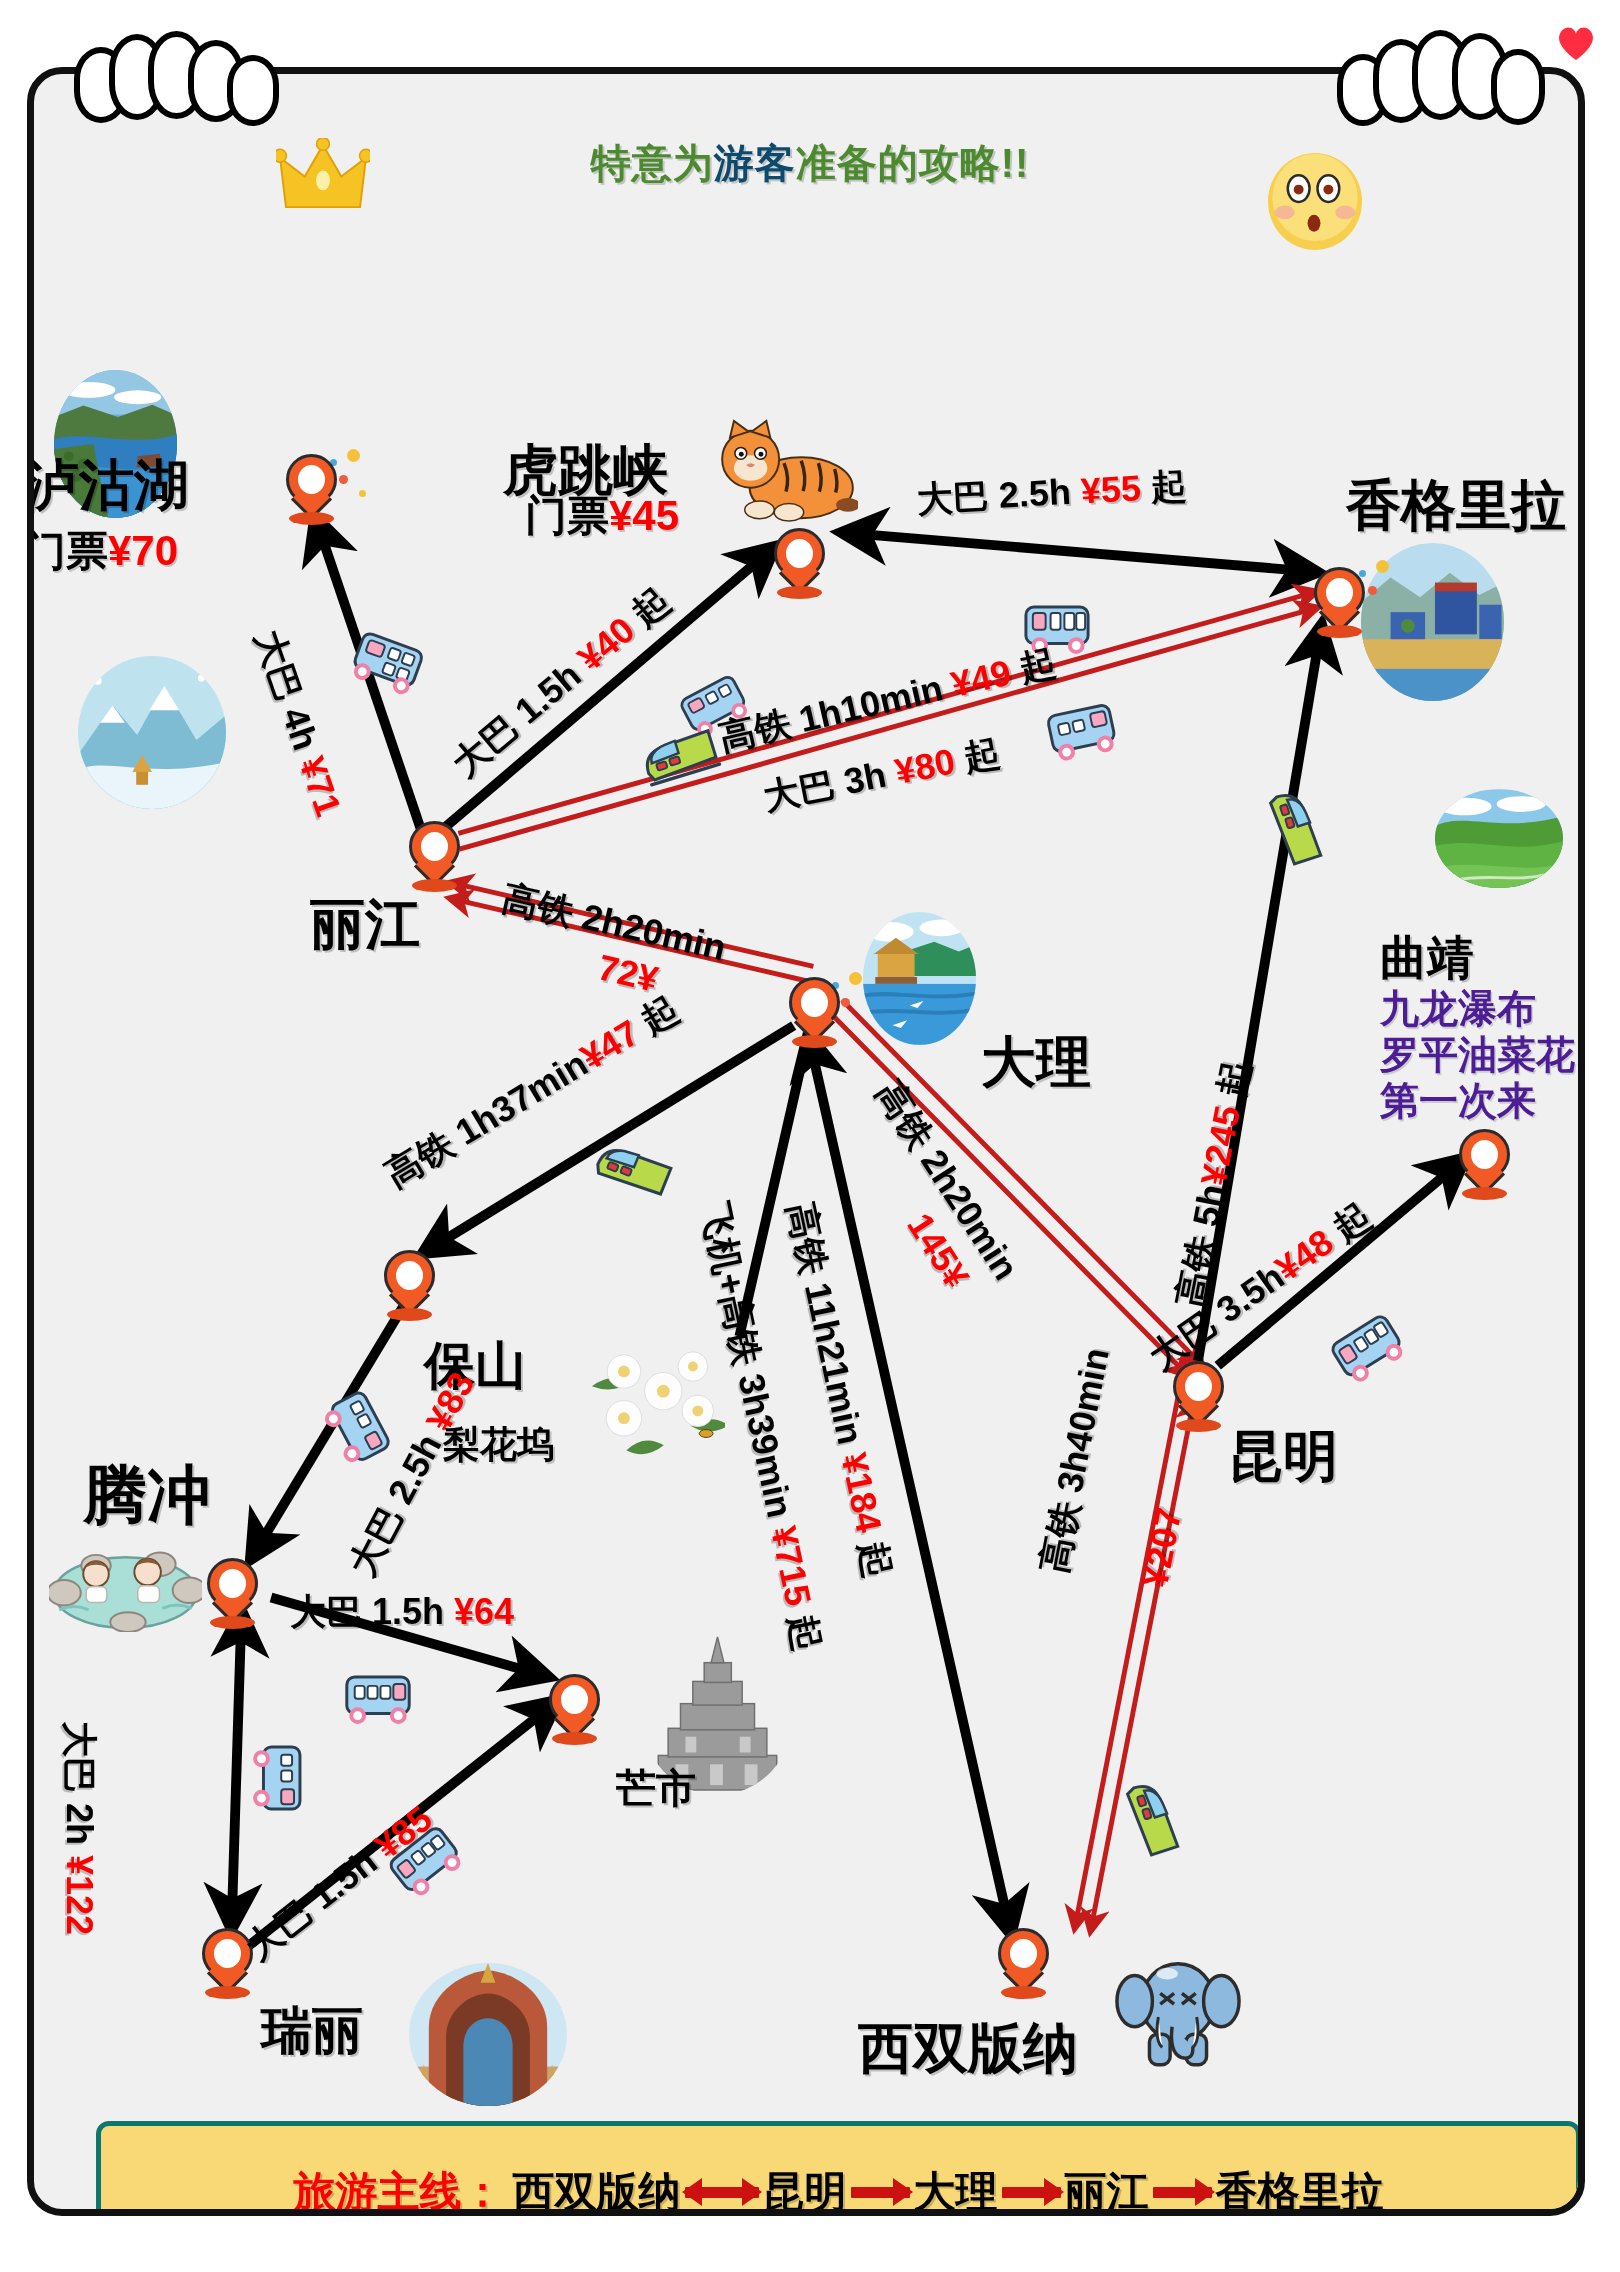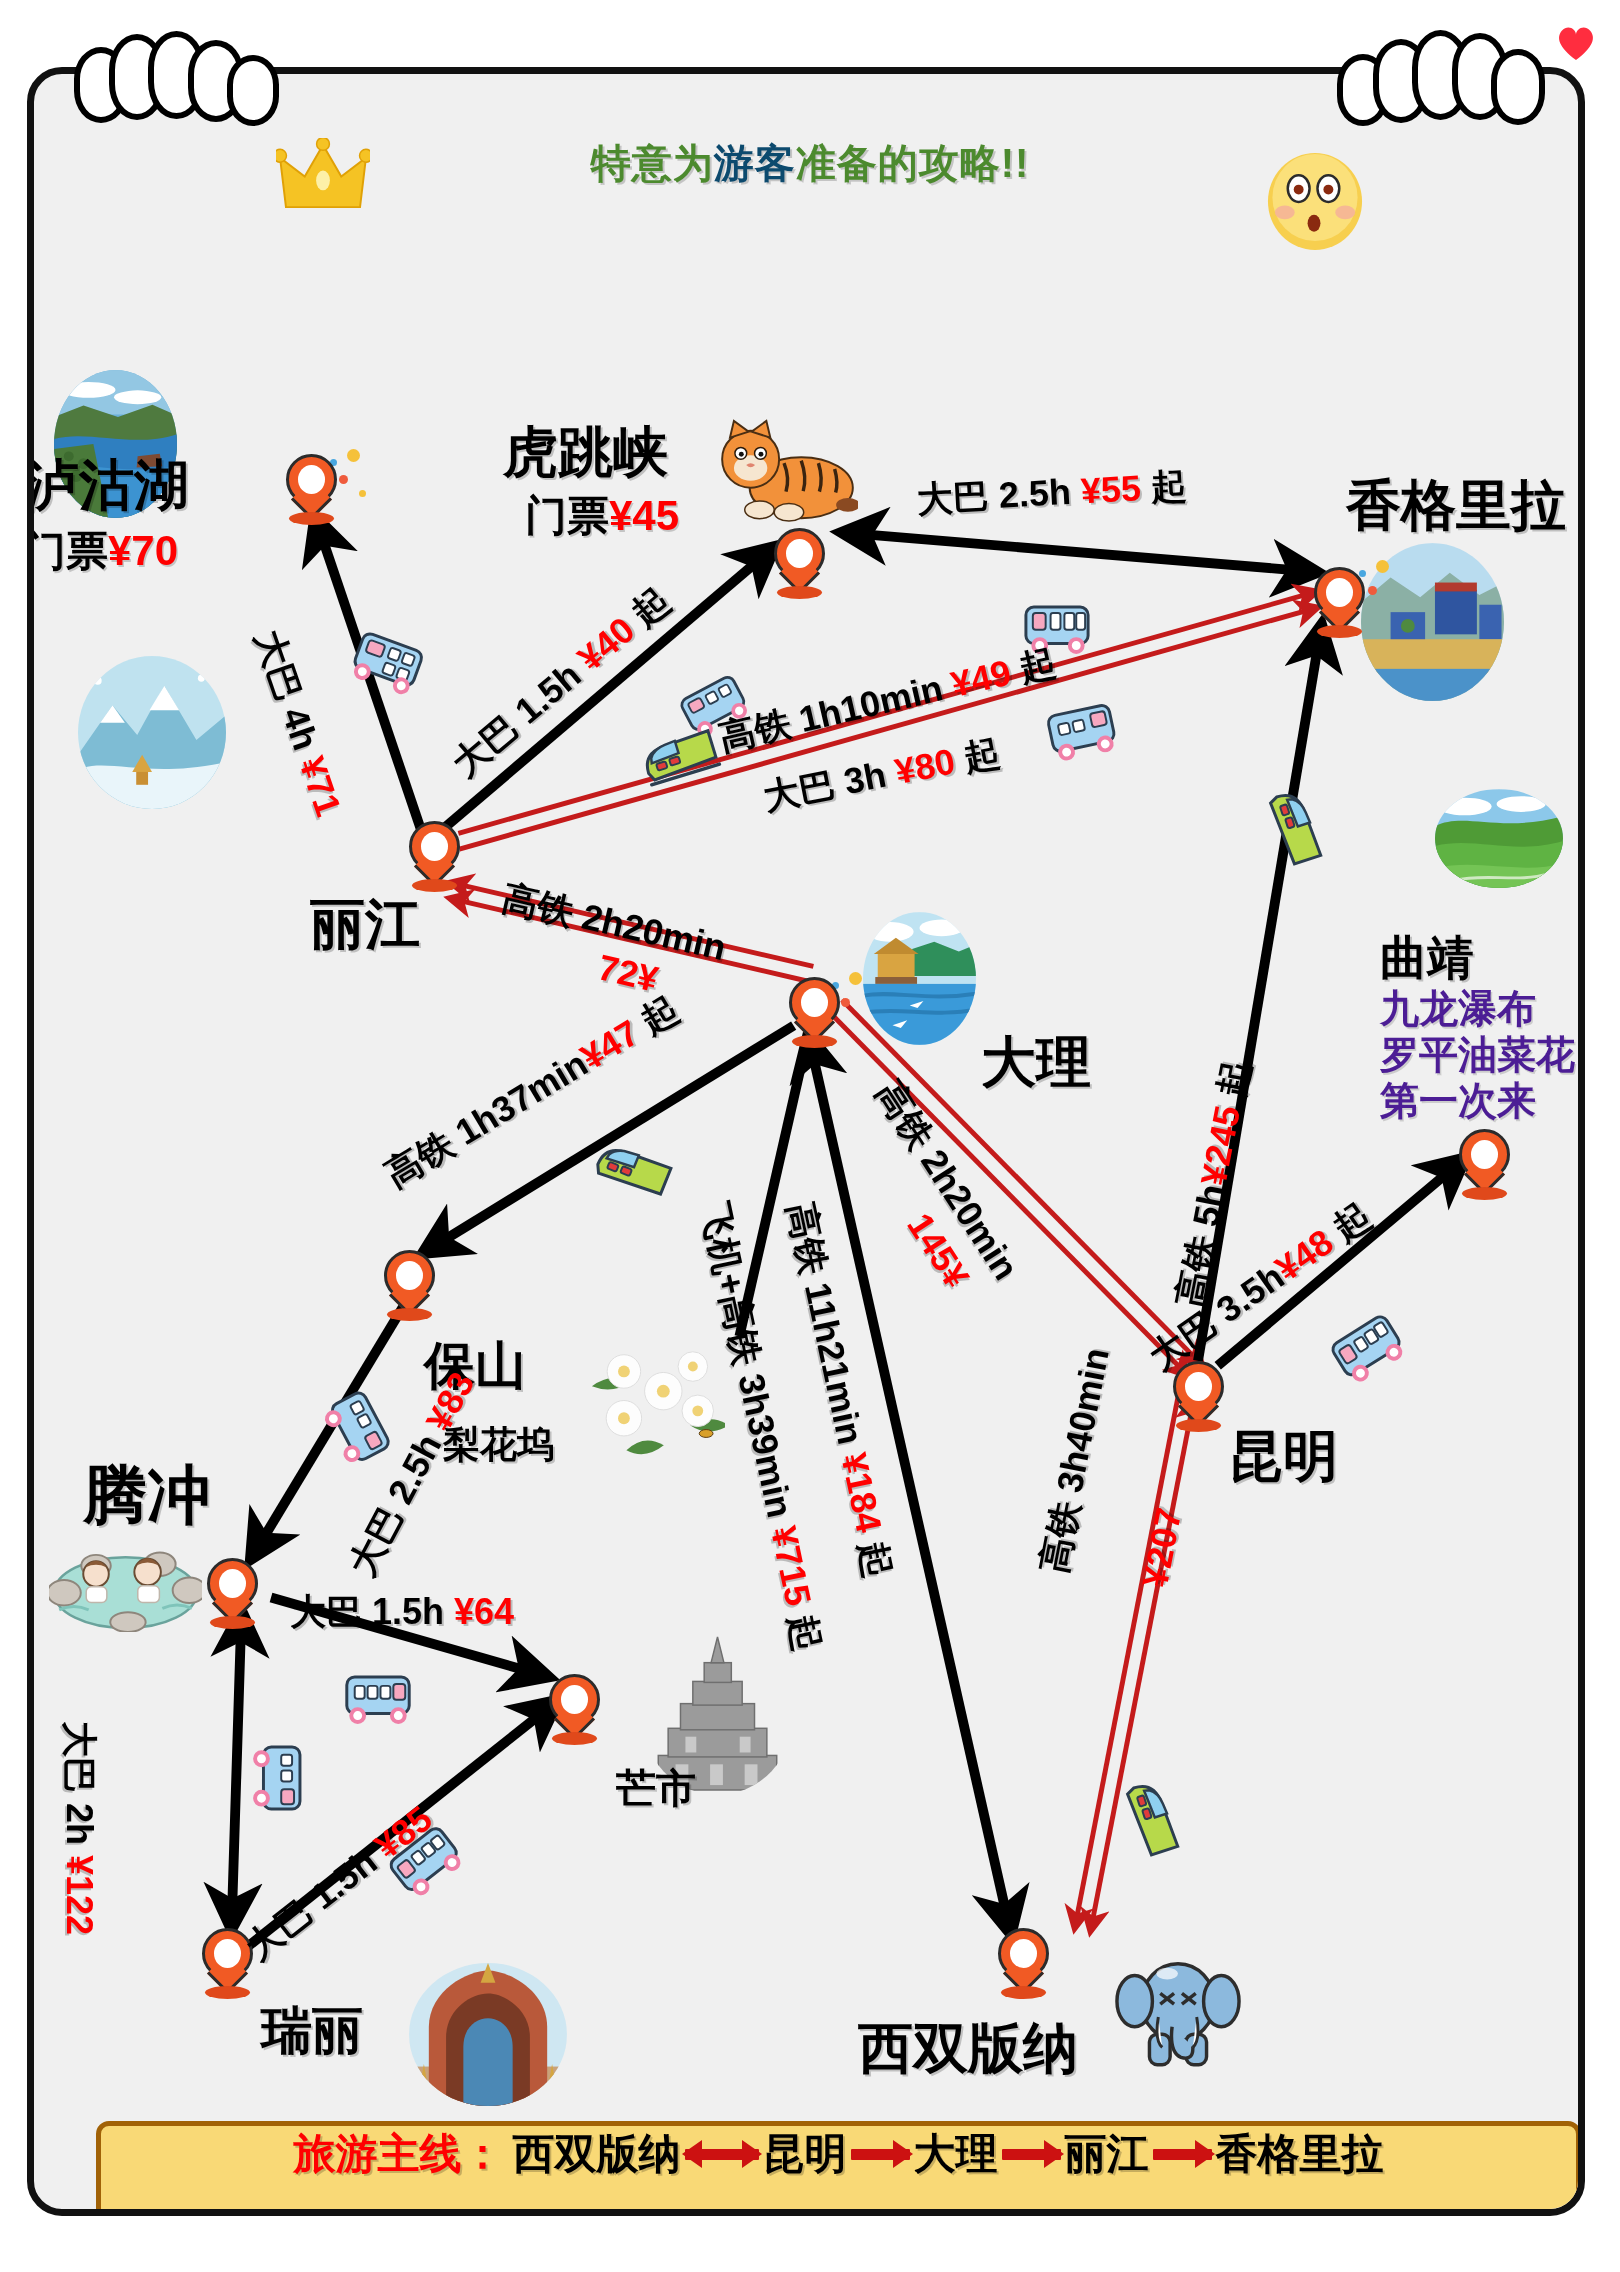--- a/index.html
+++ b/index.html
@@ -63,22 +63,22 @@
 
   
   .thumb{position:absolute;border-radius:50%;overflow:hidden;z-index:10;}
   .thumb svg{display:block;}
 
   
   .veh{position:absolute;z-index:22;}
 
   
   .banner{position:absolute;left:62px;top:2047px;width:1475px;height:94px;
-      background:#f9d976;border:5px solid #a16207;border-radius:13px;z-index:30;
-      display:flex;align-items:flex-start;justify-content:center;}
+      background:#f9d976;border:5px solid #0f766e;border-radius:13px;z-index:30;
+      display:flex;align-items:flex-end;justify-content:center;}
   .banner-inner{font-size:42px;font-weight:bold;white-space:nowrap;display:flex;align-items:center;gap:0px;
       text-shadow:2px 2px 0 rgba(0,0,0,.2);}
   .banner-inner .lead{color:#ff0000;margin-right:9px;}
   .banner-inner .node{color:#000;}
   .arw{display:inline-block;position:relative;margin:0 4px;}
   .arw i{display:block;height:11px;background:#cc1111;border-radius:1px;}
   .arw.r{width:59px;}
   .arw.lr{width:74px;}
   .arw .head-r{position:absolute;right:-3px;top:-8.4px;width:0;height:0;
       border-top:14px solid transparent;border-bottom:14px solid transparent;border-left:20px solid #cc1111;}
@@ -579,21 +579,21 @@
       <div class="sp" style="left:0;top:10px;width:7px;height:7px;background:#49a7e0;"></div>
       <div class="sp" style="left:17px;top:0;width:13px;height:13px;background:#f5c13a;"></div>
       <div class="sp" style="left:9px;top:26px;width:9px;height:9px;background:#ef5b3c;"></div>
     </div>
 
     <div class="place" style="left:-10px;top:375px;font-size:55px;">泸沽湖</div>
     <div class="ticket" style="left:-10px;top:449px;font-size:42px;">
       <span>门票</span><span class="price">¥70</span>
     </div>
 
-    <div class="place" style="left:469px;top:342px;font-size:55px;">虎跳峡</div>
+    <div class="place" style="left:469px;top:360px;font-size:55px;">虎跳峡</div>
     <div class="ticket" style="left:491px;top:414px;font-size:42px;">
       <span>门票</span><span class="price">¥45</span>
     </div>
 
     <div class="place" style="left:1312px;top:395px;font-size:55px;">香格里拉</div>
     <div class="place" style="left:276px;top:814px;font-size:55px;">丽江</div>
     <div class="place" style="left:947px;top:952px;font-size:55px;">大理</div>
 
     <div class="place" style="left:1346px;top:853px;font-size:47px;">曲靖</div>
     <div class="sublist" style="left:1346px;top:912px;font-size:39px;">

